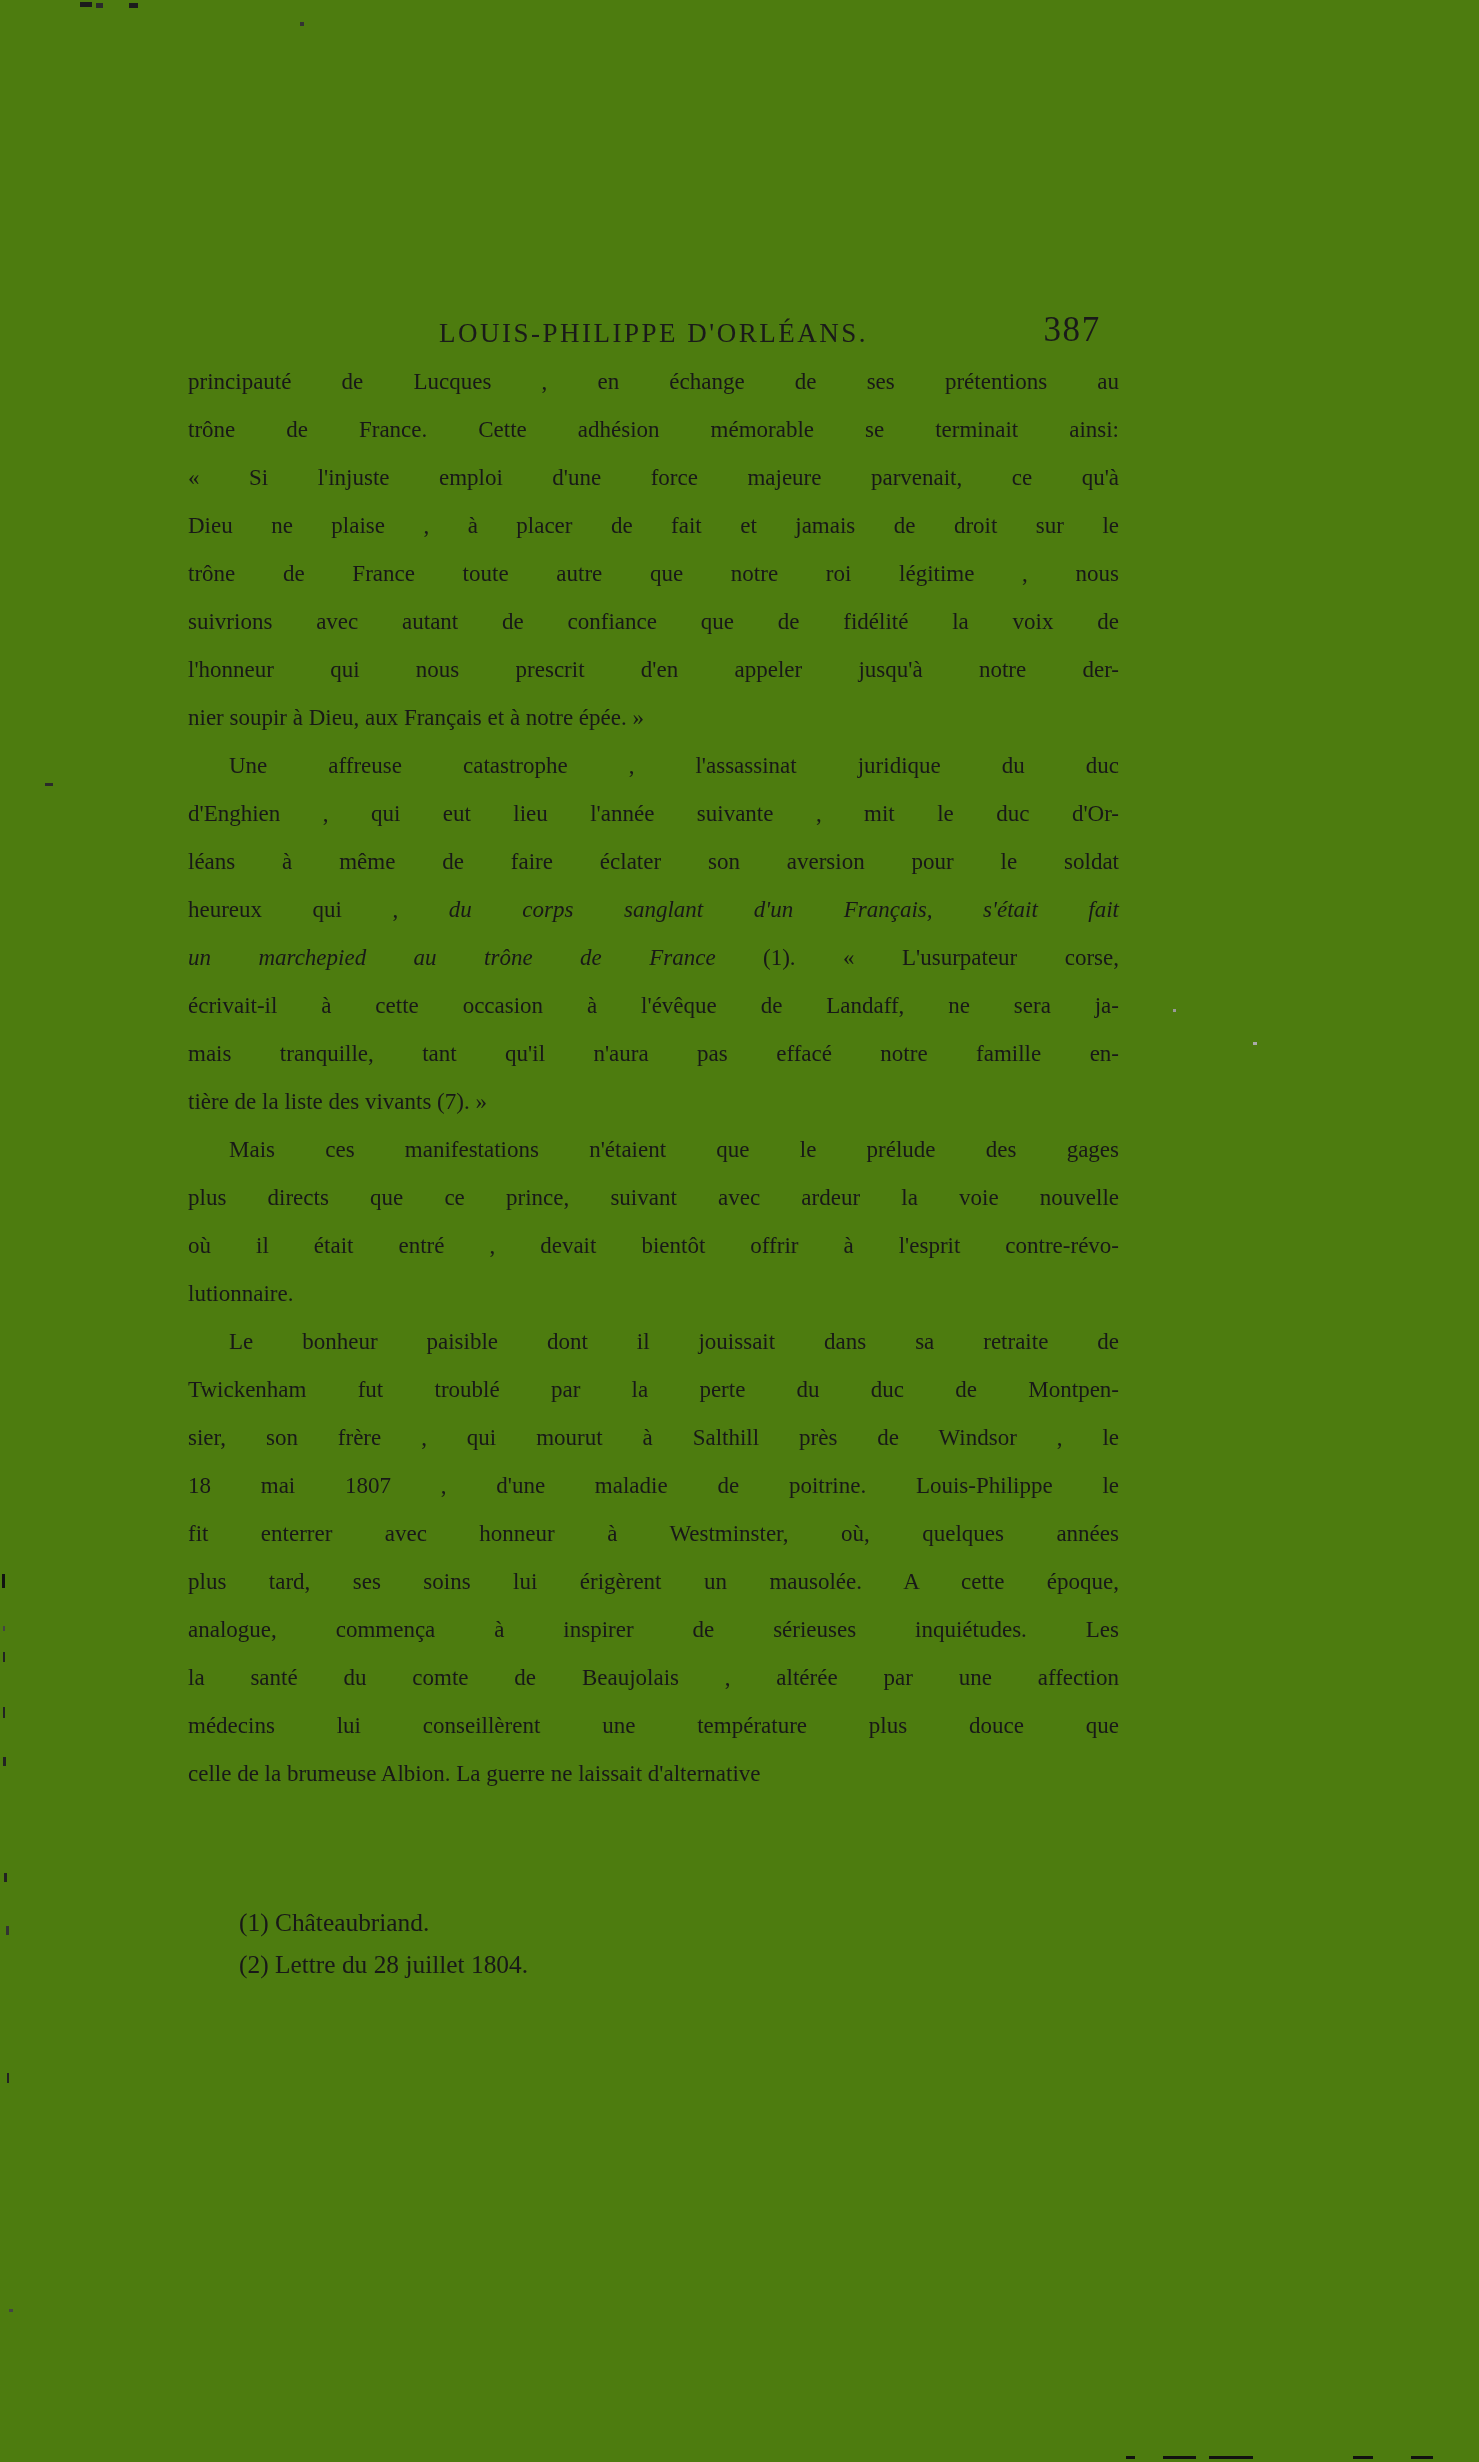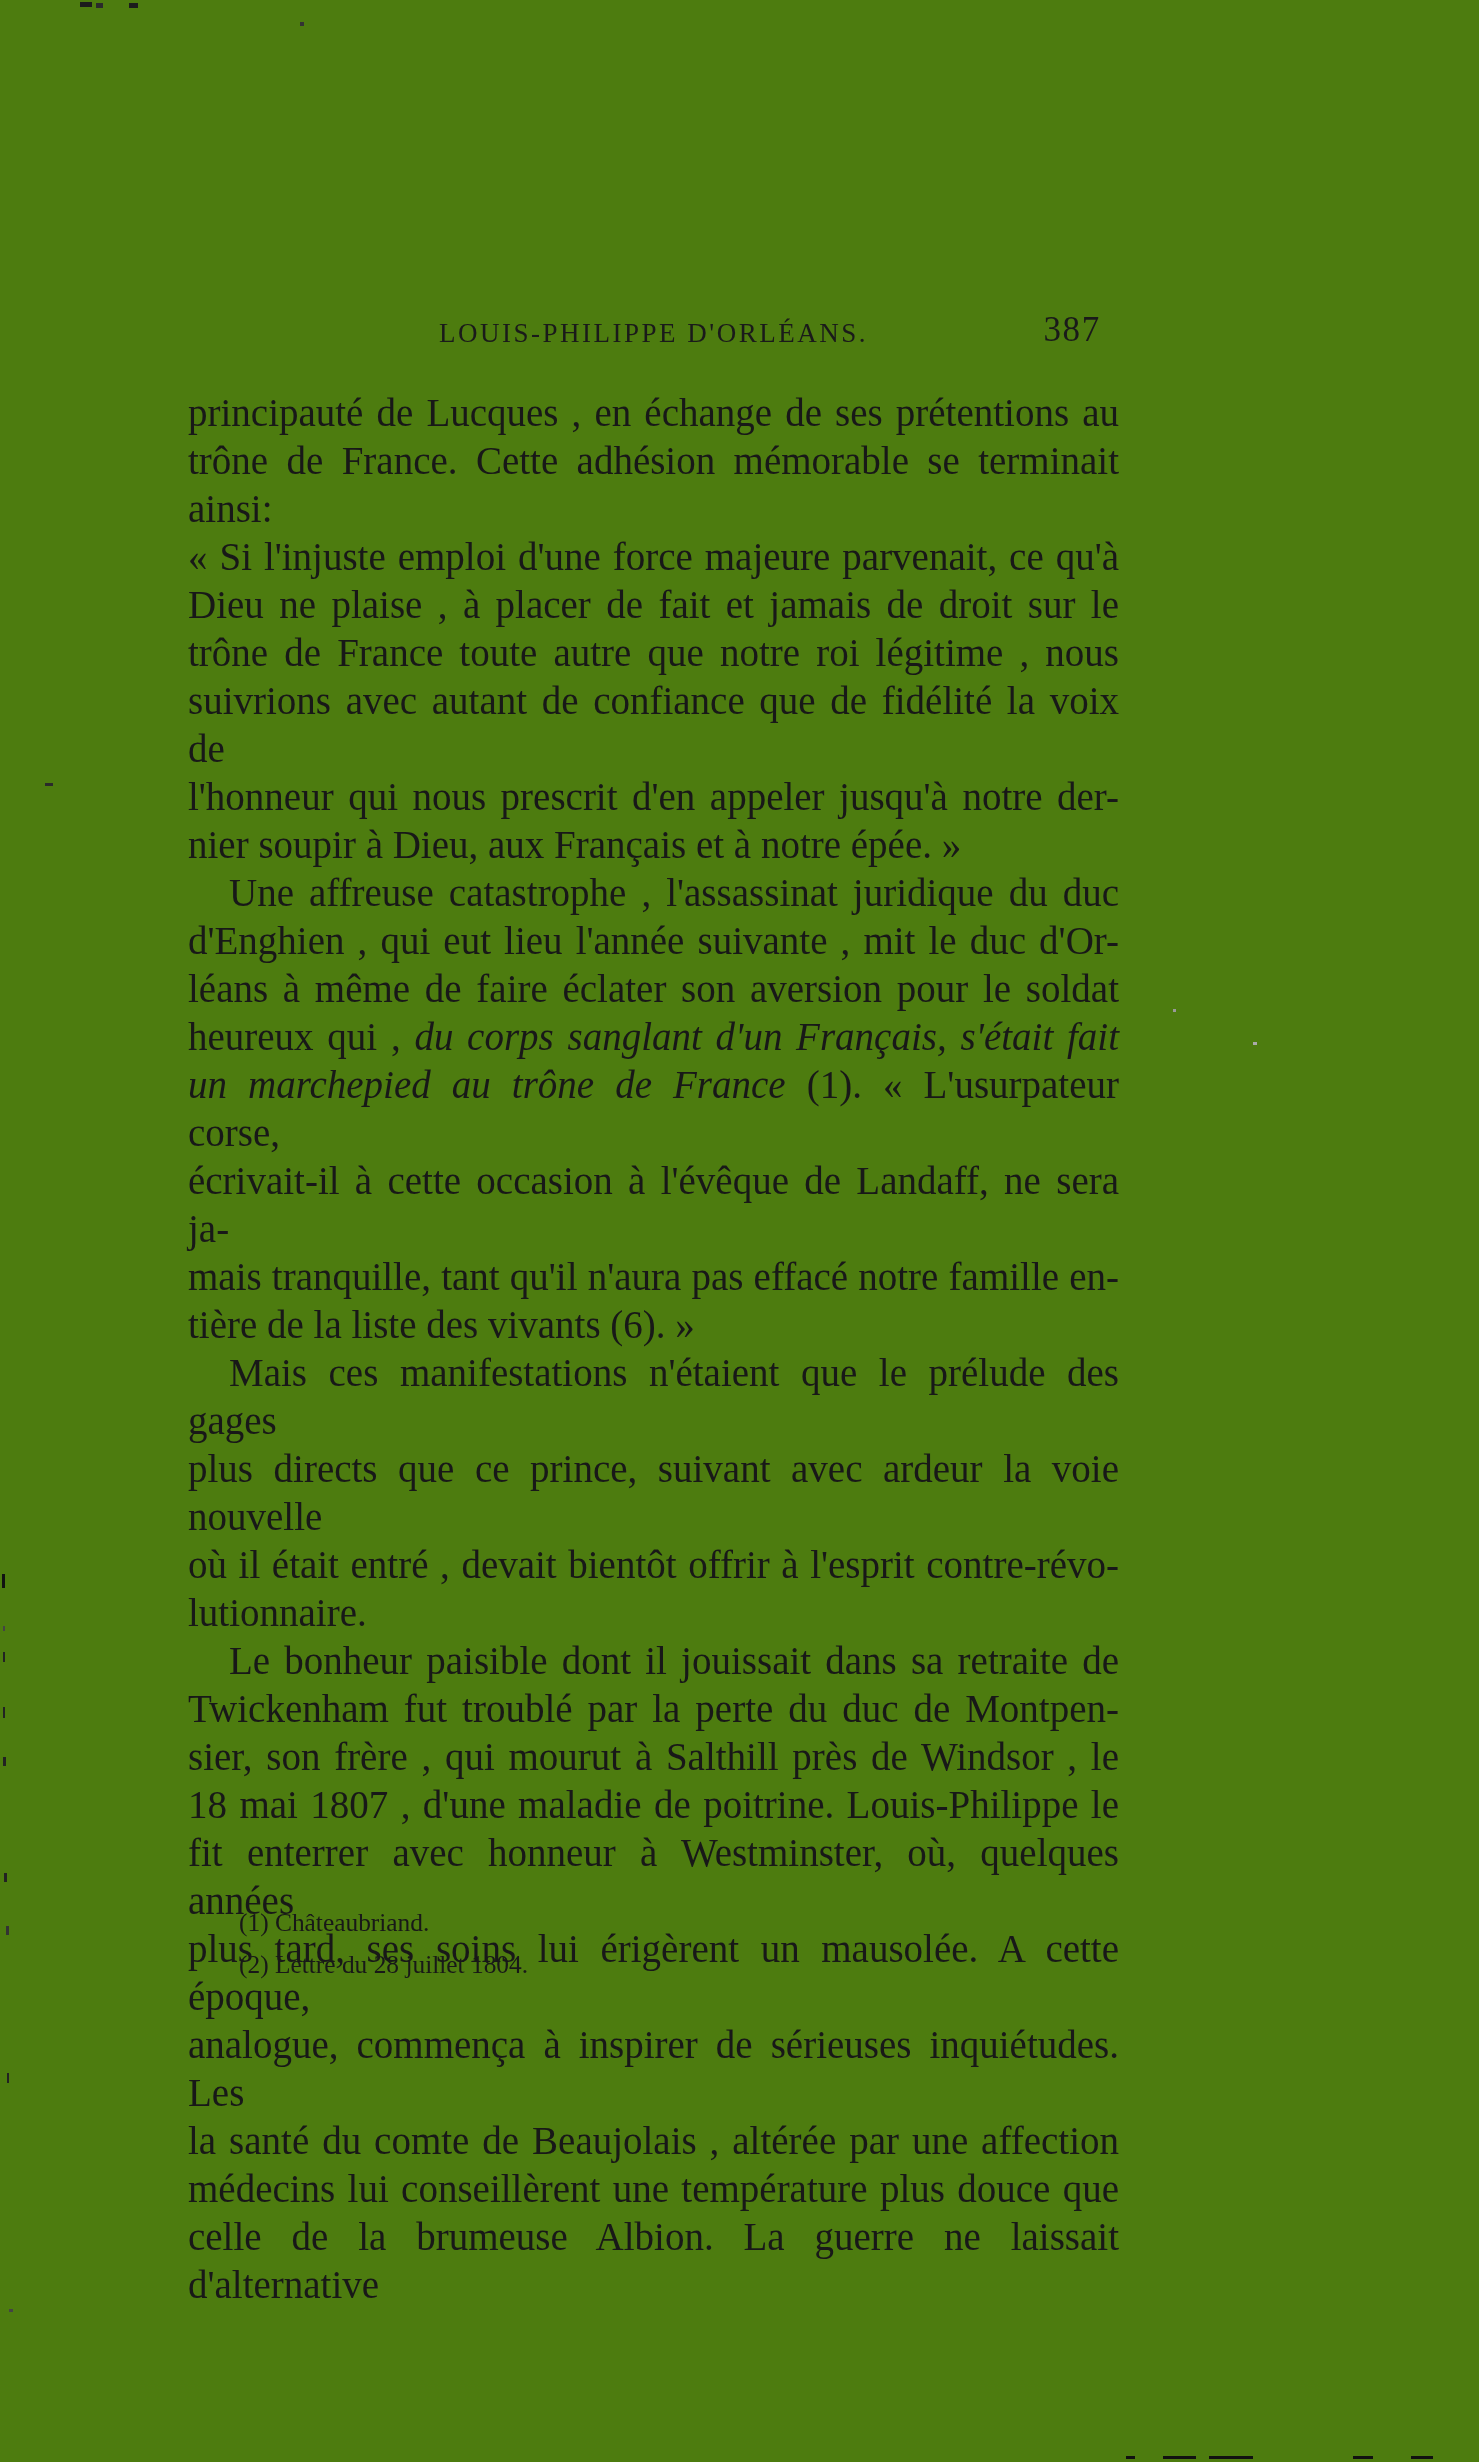--- a/index.html
+++ b/index.html
@@ -33,24 +33,24 @@
   .page-number {
     position: absolute;
     top: 0;
     right: 18px;
     font-size: 35px;
     letter-spacing: 1.7px;
     color: #1a1a1a;
   }
   .body-text {
     position: absolute;
-    top: 389px;
+    top: 358px;
     left: 188px;
     width: 931px;
-    font-size: 39px;
+    font-size: 23px;
     line-height: 48px;
   }
   .line {
     text-align: justify;
     text-align-last: justify;
     white-space: normal;
   }
   .line.end { text-align-last: left; }
   .line.indent { text-indent: 41px; }
   .line .it { font-style: italic; }
@@ -84,21 +84,21 @@
       <div class="line"><span>suivrions avec autant de confiance que de fidélité la voix de</span></div>
       <div class="line"><span>l'honneur qui nous prescrit d'en appeler jusqu'à notre der-</span></div>
       <div class="line end"><span>nier soupir à Dieu, aux Français et à notre épée. »</span></div>
       <div class="line indent"><span>Une affreuse catastrophe , l'assassinat juridique du duc</span></div>
       <div class="line"><span>d'Enghien , qui eut lieu l'année suivante , mit le duc d'Or-</span></div>
       <div class="line"><span>léans à même de faire éclater son aversion pour le soldat</span></div>
       <div class="line"><span>heureux qui , </span><span class="it">du corps sanglant d'un Français, s'était fait</span></div>
       <div class="line"><span class="it">un marchepied au trône de France</span><span> (1). « L'usurpateur corse,</span></div>
       <div class="line"><span>écrivait-il à cette occasion à l'évêque de Landaff, ne sera ja-</span></div>
       <div class="line"><span>mais tranquille, tant qu'il n'aura pas effacé notre famille en-</span></div>
-      <div class="line end"><span>tière de la liste des vivants (6). »</span></div>
+      <div class="line end"><span>tière de la liste des vivants (7). »</span></div>
       <div class="line indent"><span>Mais ces manifestations n'étaient que le prélude des gages</span></div>
       <div class="line"><span>plus directs que ce prince, suivant avec ardeur la voie nouvelle</span></div>
       <div class="line"><span>où il était entré , devait bientôt offrir à l'esprit contre-révo-</span></div>
       <div class="line end"><span>lutionnaire.</span></div>
       <div class="line indent"><span>Le bonheur paisible dont il jouissait dans sa retraite de</span></div>
       <div class="line"><span>Twickenham fut troublé par la perte du duc de Montpen-</span></div>
       <div class="line"><span>sier, son frère , qui mourut à Salthill près de Windsor , le</span></div>
       <div class="line"><span>18 mai 1807 , d'une maladie de poitrine. Louis-Philippe le</span></div>
       <div class="line"><span>fit enterrer avec honneur à Westminster, où, quelques années</span></div>
       <div class="line"><span>plus tard, ses soins lui érigèrent un mausolée. A cette époque,</span></div>

